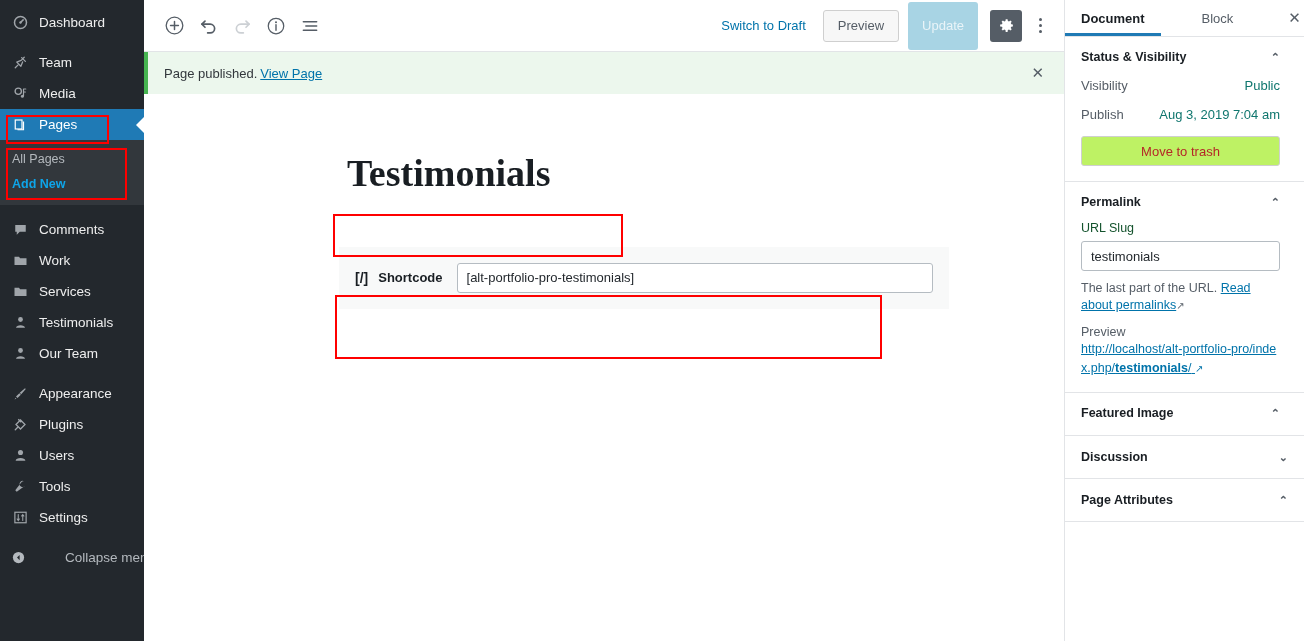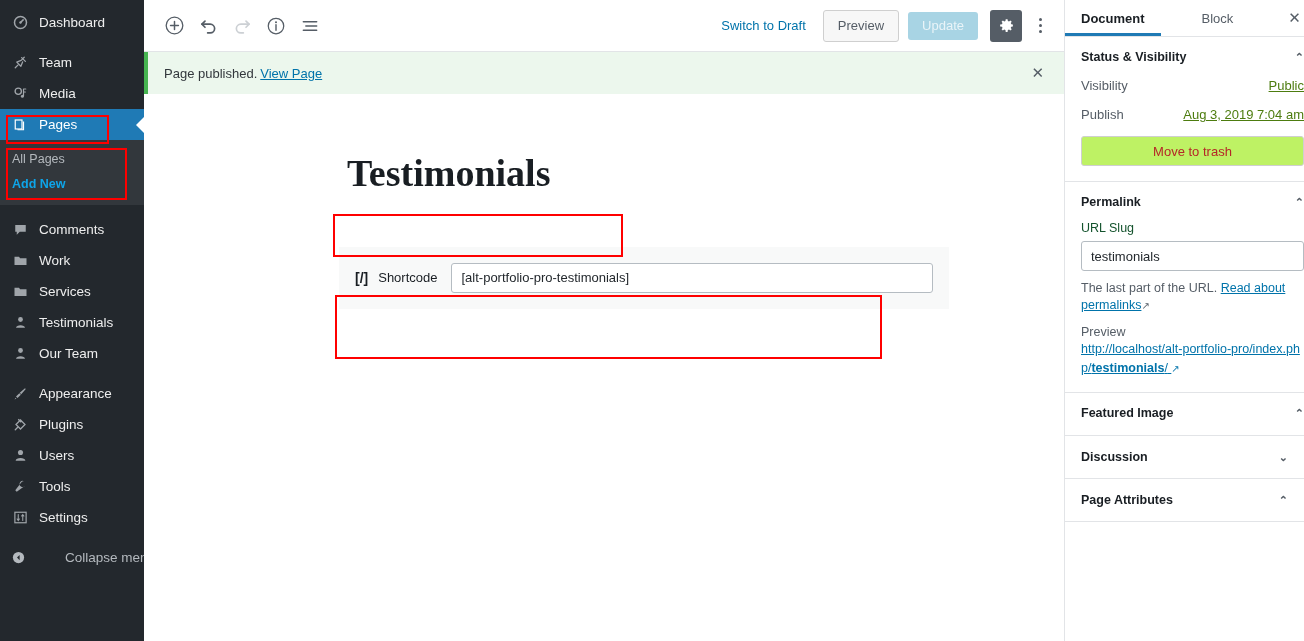--- a/index.html
+++ b/index.html
@@ -55,21 +55,21 @@
   .tbtn.disabled { color: #ccd0d4; }
   .tbspacer { flex: 1; }
   .switchdraft { color: #0073aa; font-size: 13px; margin-right: 17px; }
   .btn-preview {
     border: 1px solid #cfcfcf; background: #f7f7f7; color: #555d66;
     font-size: 13px; border-radius: 3px; height: 32px; padding: 0 14px;
     display: flex; align-items: center; margin-right: 9px;
   }
   .btn-update {
     background: #a8d4e4; color: #e9f4f8; font-size: 13px; border-radius: 3px;
-    height: 28px; padding: 0 14px; display: flex; align-items: center; margin-right: 12px;
+    height: 48px; padding: 0 14px; display: flex; align-items: center; margin-right: 12px;
   }
   .gearbtn {
     width: 32px; height: 32px; background: #555d66; border-radius: 3px;
     display: flex; align-items: center; justify-content: center; color: #fff; margin-right: 7px;
   }
   .kebab { width: 22px; display: flex; flex-direction: column; align-items: center; gap: 3px; }
   .kebab i { width: 3px; height: 3px; border-radius: 50%; background: #555d66; display: block; }
 
   
   .notice {
@@ -84,21 +84,21 @@
   .blockwrap { width: 610px; margin-left: 195px; }
   .post-title {
     font-family: "Liberation Serif", serif; font-size: 38px; font-weight: bold;
     color: #191e23; line-height: 1.1; padding: 4px 8px 6px 8px;
   }
   .shortcode-block {
     background: #f8f9f9; padding: 16px 16px; margin-top: 46px;
     display: flex; align-items: center; gap: 10px;
   }
   .sc-icon { font-family: "Liberation Sans", sans-serif; font-weight: bold; font-size: 14px; color: #191e23; }
-  .sc-label { font-size: 13px; font-weight: normal; color: #191e23; margin-right: 4px; }
+  .sc-label { font-size: 13px; font-weight: bold; color: #191e23; margin-right: 4px; }
   .sc-input {
     flex: 1; height: 30px; border: 1px solid #b5bcc2; border-radius: 3px;
     background: #fff; font-size: 13px; color: #23282d; padding: 0 9px;
     font-family: "Liberation Sans", sans-serif;
   }
 
   
   .settings {
     width: 240px; flex: 0 0 240px; background: #fff;
     border-left: 1px solid #e2e4e7; height: 641px; overflow: hidden;
@@ -107,31 +107,31 @@
     height: 37px; display: flex; align-items: stretch; border-bottom: 1px solid #e2e4e7;
     background: #fff; padding-left: 0; gap: 25px;
   }
   .set-tab {
     font-size: 13px; color: #555d66; display: flex; align-items: center;
     padding: 0 16px; position: relative;
   }
   .set-tab.active { color: #191e23; font-weight: bold; box-shadow: inset 0 -3px 0 #1f7ab5; }
   .set-x { margin-left: auto; display: flex; align-items: center; padding: 0 14px; color: #555d66; font-size: 15px; }
 
-  .panel { border-bottom: 1px solid #e2e4e7; padding: 13px 0 15px 16px; }
+  .panel { border-bottom: 1px solid #e2e4e7; padding: 13px 24px 15px 16px; }
   .panel-head {
     display: flex; align-items: center; justify-content: space-between;
     font-size: 12.5px; font-weight: bold; color: #191e23;
   }
   .chev { color: #555d66; font-size: 11px; line-height: 1; }
   .row {
     display: flex; align-items: center; justify-content: space-between;
     font-size: 13px; color: #555d66; margin-top: 14px;
   }
-  .row a { color: #4d7c0f; text-decoration: underline; }
+  .row a { color: #0f766e; }
   .trashbtn {
     width: 100%; margin-top: 14px; height: 30px; border: 1px solid #cfcfcf;
     background: #bef264; color: #b52727; font-size: 13px; border-radius: 3px;
     display: flex; align-items: center; justify-content: center;
   }
   .fieldlabel { font-size: 12.5px; color: #14532d; margin-top: 12px; }
   .slug-input {
     width: 100%; height: 30px; border: 1px solid #b5bcc2; border-radius: 3px;
     font-size: 13px; color: #23282d; padding: 0 9px; margin-top: 6px;
     font-family: "Liberation Sans", sans-serif;

